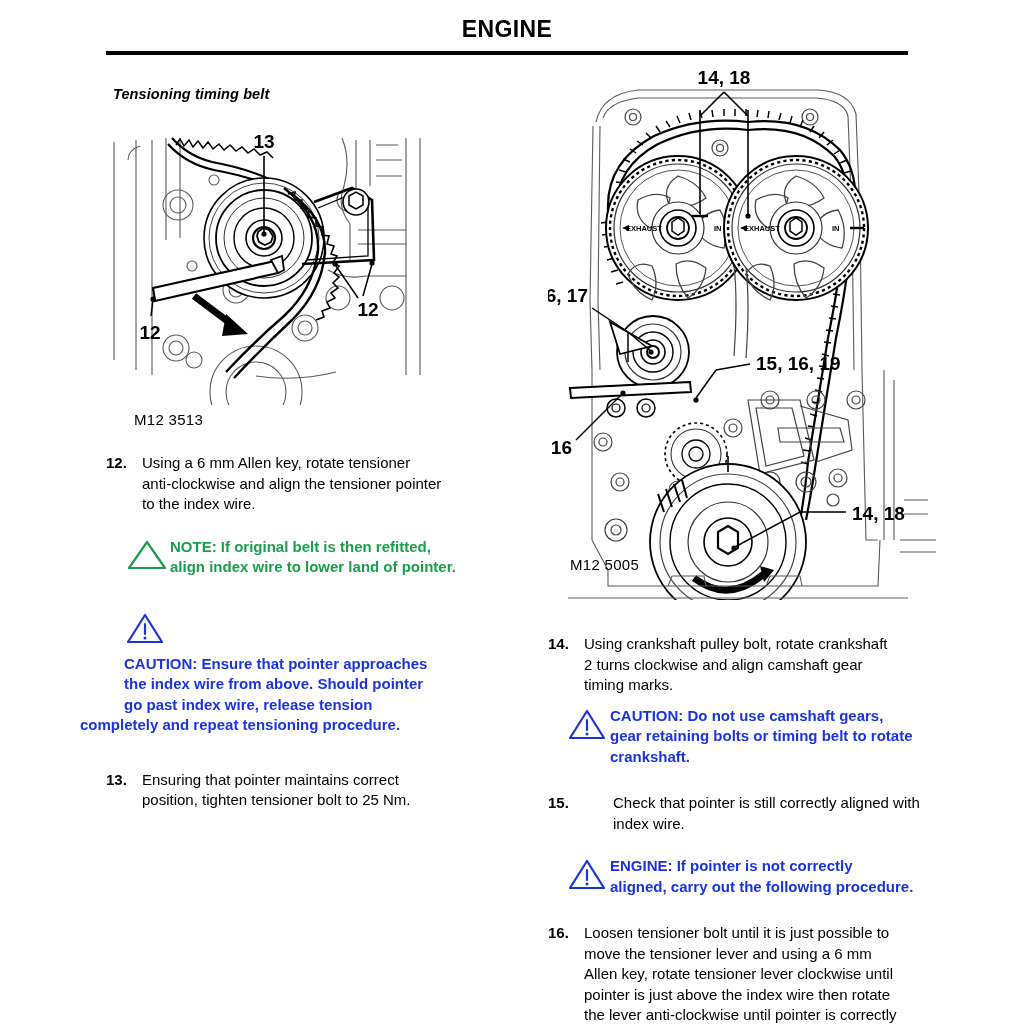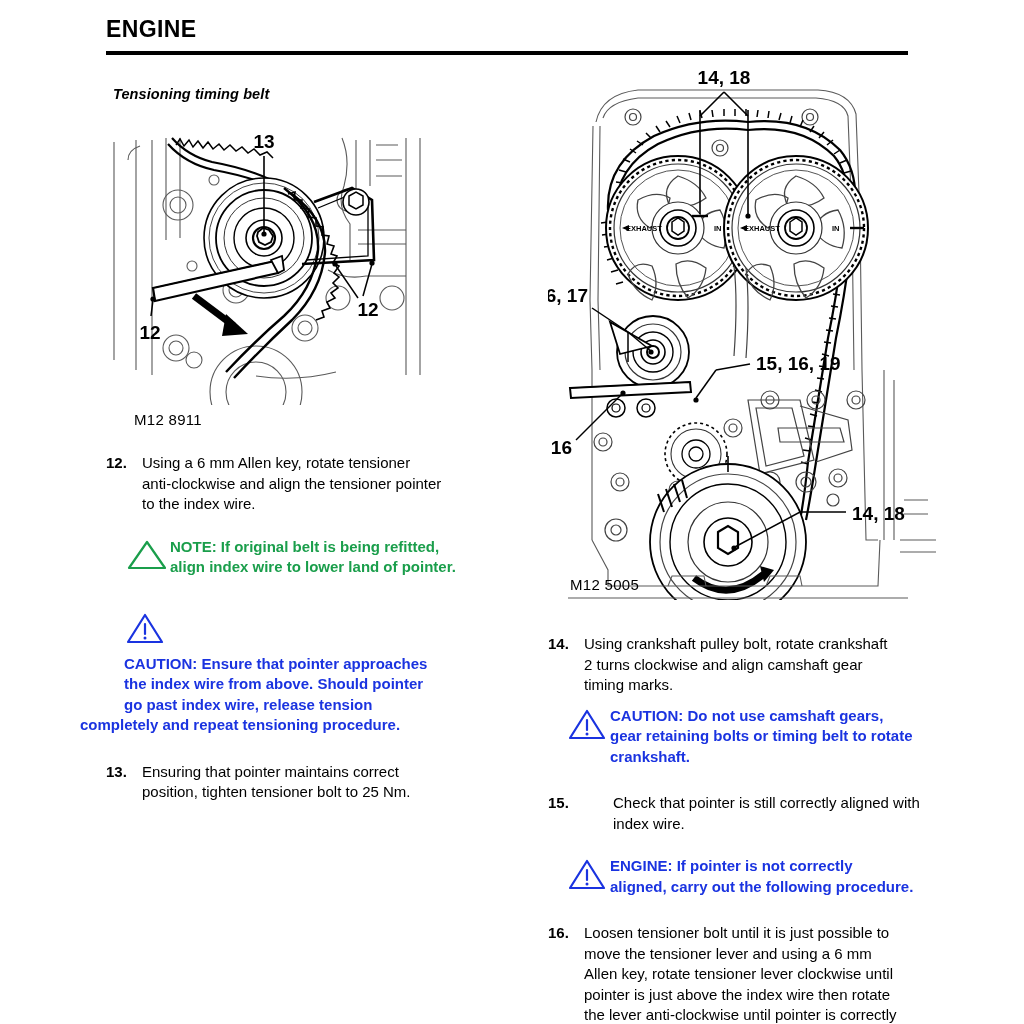--- a/index.html
+++ b/index.html
@@ -1,21 +1,21 @@
 <!DOCTYPE html>
 <html><head>
 <meta charset="utf-8">
 <style>
   html,body{margin:0;padding:0;background:#fff;}
   body{width:1024px;height:1024px;position:relative;overflow:hidden;
        font-family:"Liberation Sans","DejaVu Sans",sans-serif;color:#000;
        -webkit-font-smoothing:antialiased;}
 
   
-  #page-header{position:absolute;left:106px;top:18px;width:802px;}
+  #page-header{position:absolute;left:106px;top:18px;width:802px;text-align:center;}
   #page-title{font-size:23px;font-weight:bold;letter-spacing:.4px;line-height:1;}
   #header-rule{position:absolute;left:106px;top:51px;width:802px;height:4px;background:#000;}
 
   
   #section-heading{position:absolute;left:113px;top:86px;font-size:14.5px;
       font-weight:bold;font-style:italic;letter-spacing:.1px;}
 
   
   .col{position:absolute;}
   #col-left{left:106px;top:120px;width:400px;}
@@ -151,63 +151,63 @@
       <text x="44" y="219" font-family="Liberation Sans, sans-serif" font-size="19" font-weight="bold" text-anchor="middle" fill="#000">12</text>
 
       <g stroke="#000" stroke-width="1.5" fill="none">
         <path d="M252 178 L230 146"></path>
         <path d="M257 176 L266 144"></path>
       </g>
       <circle cx="229" cy="144" r="2.6" fill="#000"></circle>
       <circle cx="266" cy="143" r="2.6" fill="#000"></circle>
       <text x="262" y="196" font-family="Liberation Sans, sans-serif" font-size="19" font-weight="bold" text-anchor="middle" fill="#000">12</text>
     </svg>
-    <div class="fig-caption" style="margin-top:2px;margin-left:28px;">M12 8911</div>
+    <div class="fig-caption" style="margin-top:2px;margin-left:28px;">M12 3513</div>
   </div>
 
   <div style="margin-top:25px;">
 
     <div class="step">
       <div class="step-num">12.</div>
       <div class="step-body">
         <div>Using a 6 mm Allen key, rotate tensioner</div>
         <div>anti-clockwise and align the tensioner pointer</div>
         <div>to the index wire.</div>
       </div>
     </div>
 
     <div class="notice note" style="margin-top:22px;margin-left:20px;">
       <div class="notice-icon">
         <svg width="42" height="34" viewBox="0 0 42 34">
             <path d="M21 5 L39 31 L3 31 Z" fill="none" stroke="#1a9e4b" stroke-width="2.2" stroke-linejoin="round"></path>
           </svg>
       </div>
       <div class="notice-text">
-        <div>NOTE: If original belt is being refitted,</div>
+        <div>NOTE: If original belt is then refitted,</div>
         <div>align index wire to lower land of pointer.</div>
       </div>
     </div>
 
     <div class="notice caution" style="margin-top:32px;margin-left:18px;flex-direction:column;">
       <div class="notice-icon">
         <svg width="42" height="36" viewBox="0 0 42 36">
           <path d="M21 5 L38 32 L4 32 Z" fill="none" stroke="#1a33e0" stroke-width="2.2" stroke-linejoin="round"></path>
           <line x1="21" y1="14" x2="21" y2="24" stroke="#1a33e0" stroke-width="2.2" stroke-linecap="round"></line>
           <circle cx="21" cy="28" r="1.5" fill="#1a33e0"></circle>
         </svg>
       </div>
       <div class="notice-text">
         <div>CAUTION: Ensure that pointer approaches</div>
         <div>the index wire from above. Should pointer</div>
         <div>go past index wire, release tension</div>
         <div class="outdent">completely and repeat tensioning procedure.</div>
       </div>
     </div>
 
-    <div class="step" style="margin-top:26px;">
+    <div class="step" style="margin-top:34px;">
       <div class="step-num">13.</div>
       <div class="step-body">
         <div>Ensuring that pointer maintains correct</div>
         <div>position, tighten tensioner bolt to 25 Nm.</div>
       </div>
     </div>
 
   </div>
 </div>
 
@@ -433,21 +433,21 @@
         <path d="M336 300 L336 470 M346 310 L346 470 M356 430 L380 430 M356 444 L380 444
                  M352 470 L388 470 M352 482 L388 482"></path>
       </g>
 
       <g stroke="#000" stroke-width="1.5" fill="none">
         <path d="M185 478 L252 442 L298 442"></path>
       </g>
       <circle cx="186" cy="478" r="2.6" fill="#000"></circle>
       <text x="304" y="450" font-family="Liberation Sans, sans-serif" font-size="19" font-weight="bold" fill="#000">14, 18</text>
     </svg>
-    <div class="fig-caption" style="position:absolute;left:22px;top:506px;">M12 5005</div>
+    <div class="fig-caption" style="position:absolute;left:22px;top:486px;">M12 5005</div>
   </div>
 
   <div style="margin-top:30px;">
 
     <div class="step">
       <div class="step-num">14.</div>
       <div class="step-body">
         <div>Using crankshaft pulley bolt, rotate crankshaft</div>
         <div>2 turns clockwise and align camshaft gear</div>
         <div>timing marks.</div>

